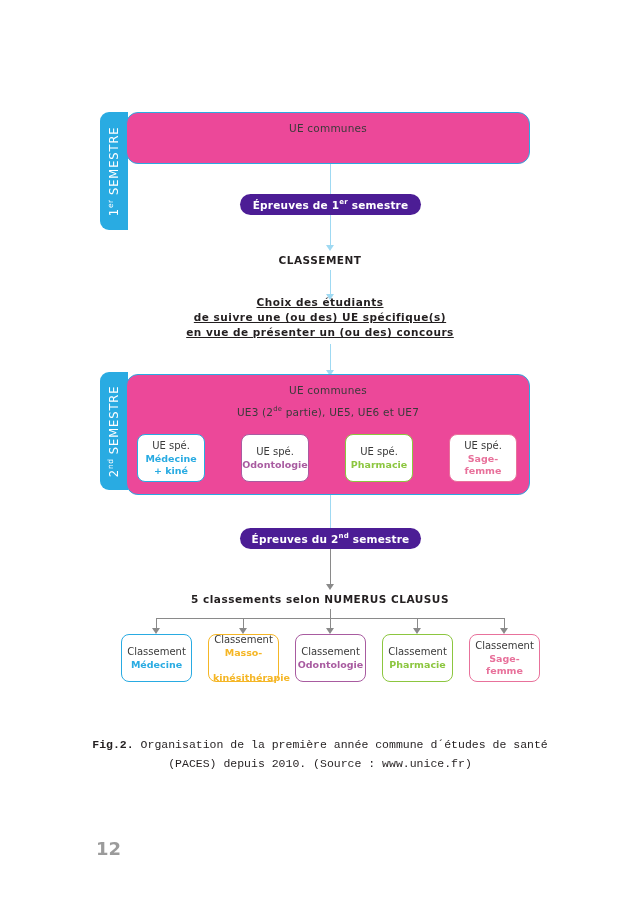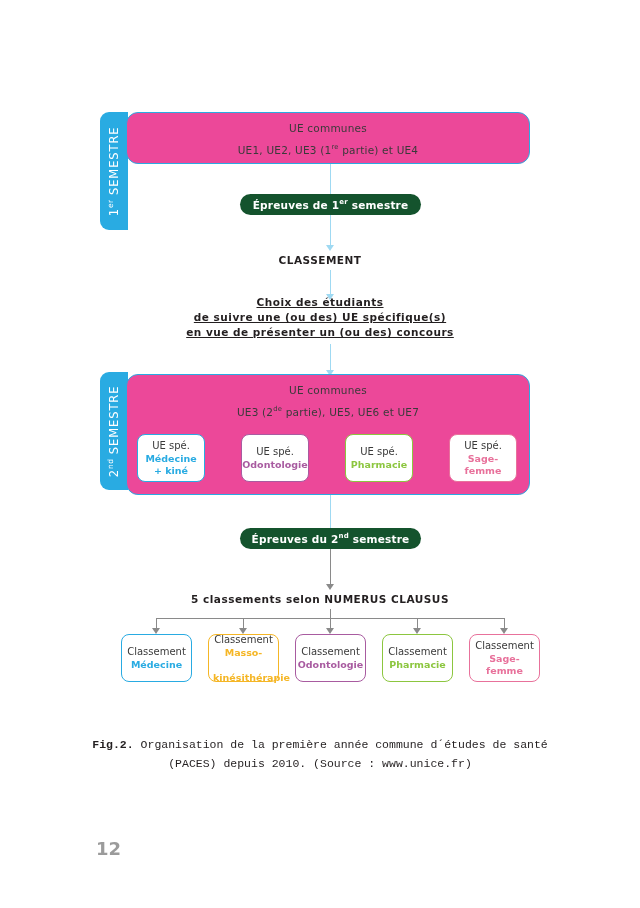--- a/index.html
+++ b/index.html
@@ -61,21 +61,21 @@
     color: #3a3a3a;
     letter-spacing: 0.2px;
   }
   .panel-line sup {
     font-size: 6.8px;
     vertical-align: super;
   }
 
   
   .pill {
-    background: #14532d;
+    background: #4c1d95;
     border-radius: 13px;
     display: flex;
     align-items: center;
     justify-content: center;
     color: #ffffff;
     font-size: 10.5px;
     font-weight: bold;
     letter-spacing: 0.2px;
   }
   .pill sup { font-size: 7px; vertical-align: super; }
@@ -160,23 +160,20 @@
 <div class="page">
 
   <div class="abs sem-tab" style="left:100px; top:112px; width:28px; height:118px;">
     <span class="sem-tab-label">
       <span>1</span><sup>er</sup><span> SEMESTRE</span>
     </span>
   </div>
 
   <div class="abs panel" style="left:126px; top:112px; width:404px; height:52px;">
     <div class="panel-line" style="top:9px;">UE communes</div>
-    <div class="panel-line" style="top:30px;">
-      <span>UE1, UE2, UE3 (1</span><sup>re</sup><span> partie) et UE4</span>
-    </div>
   </div>
 
   <div class="vline" style="left:330px; top:164px; width:1px; height:30px;"></div>
 
   <div class="abs pill" style="left:240px; top:194px; width:181px; height:21px;">
     <span>
       <span>Épreuves de 1</span><sup>er</sup><span> semestre</span>
     </span>
   </div>
 

